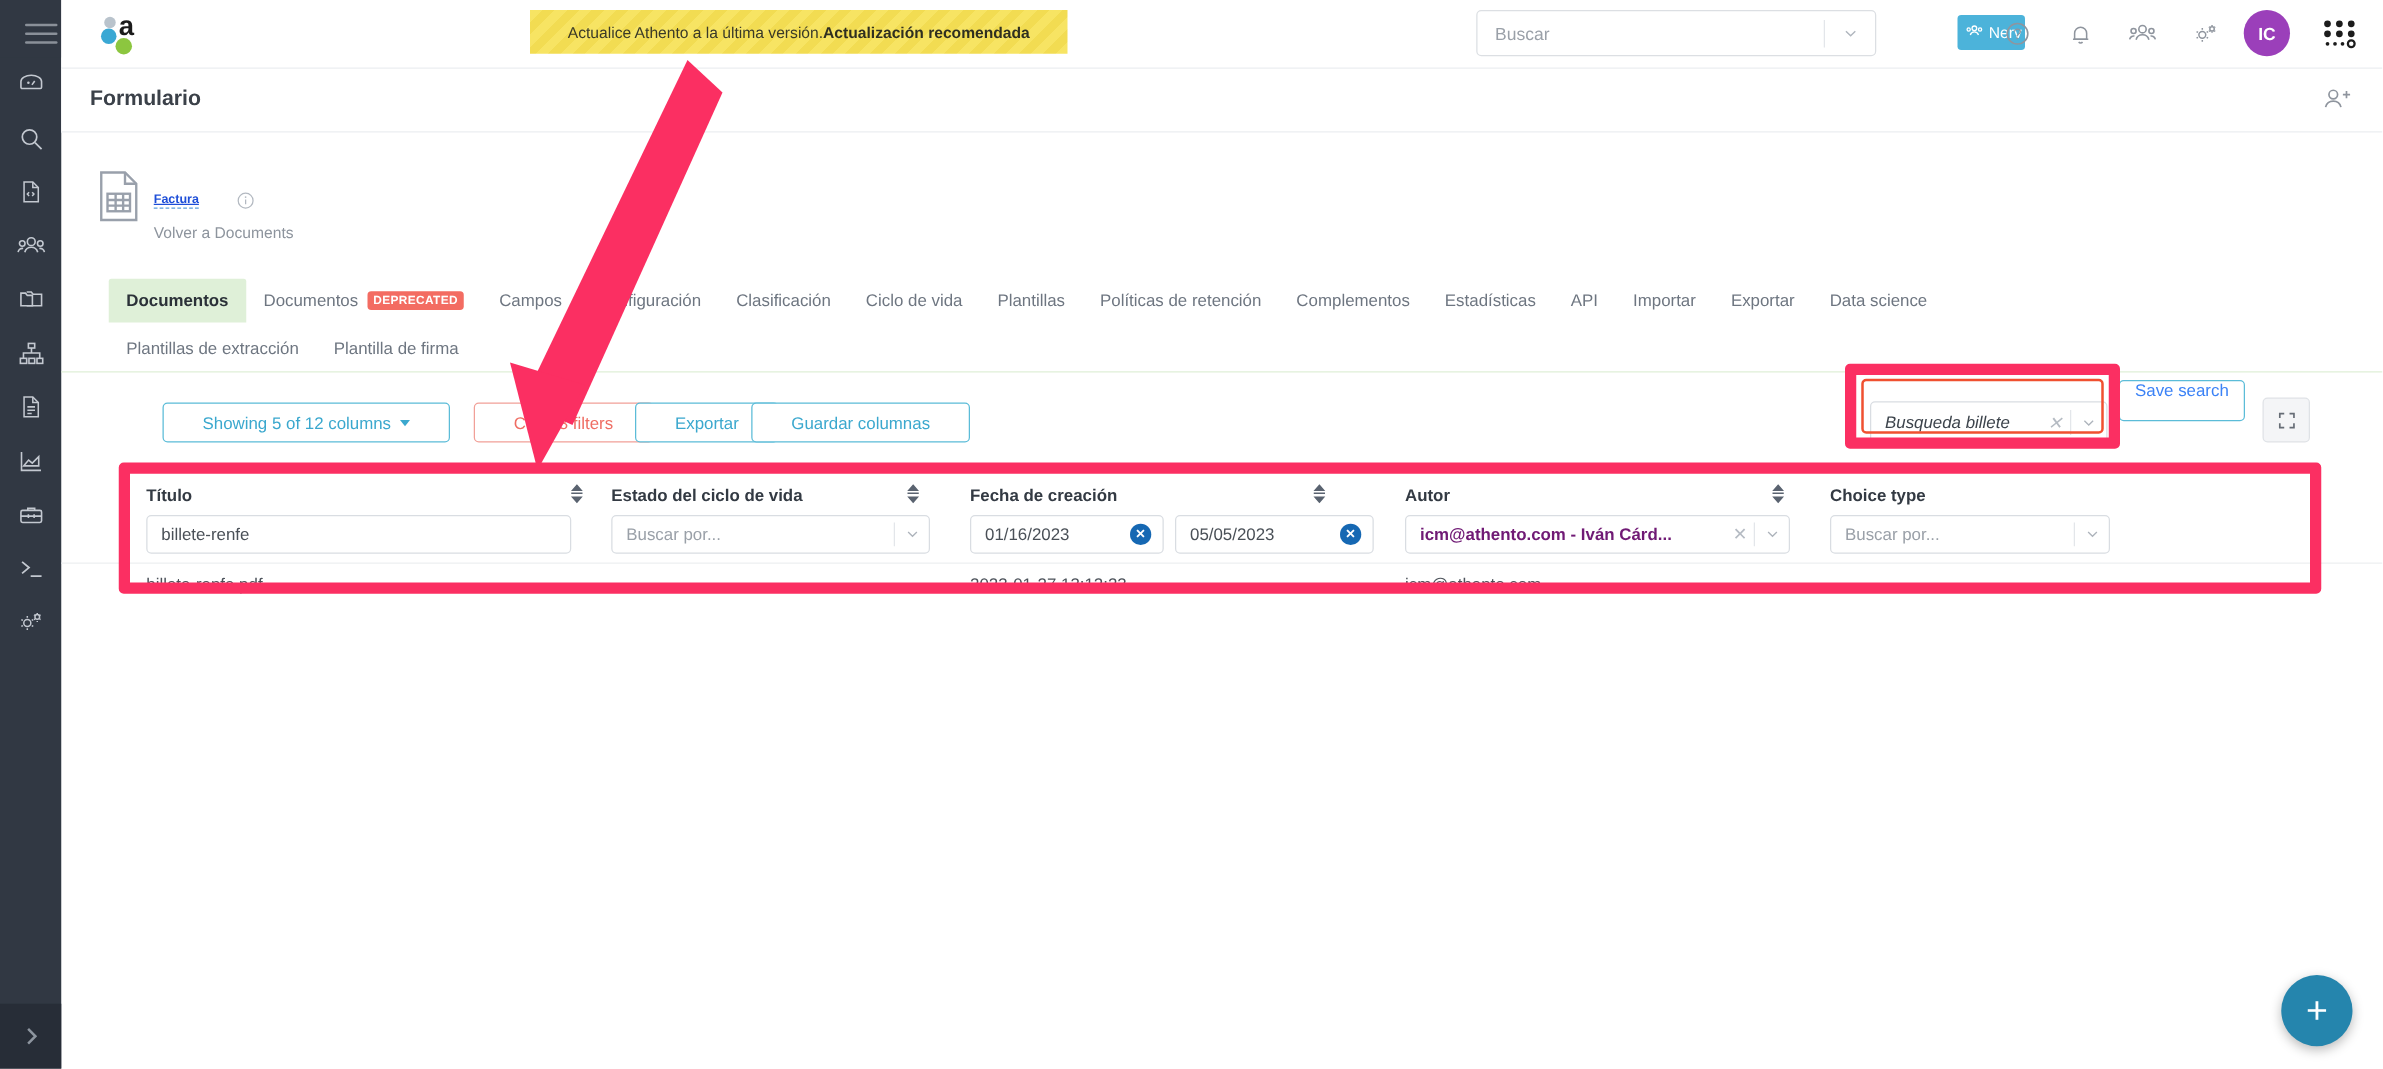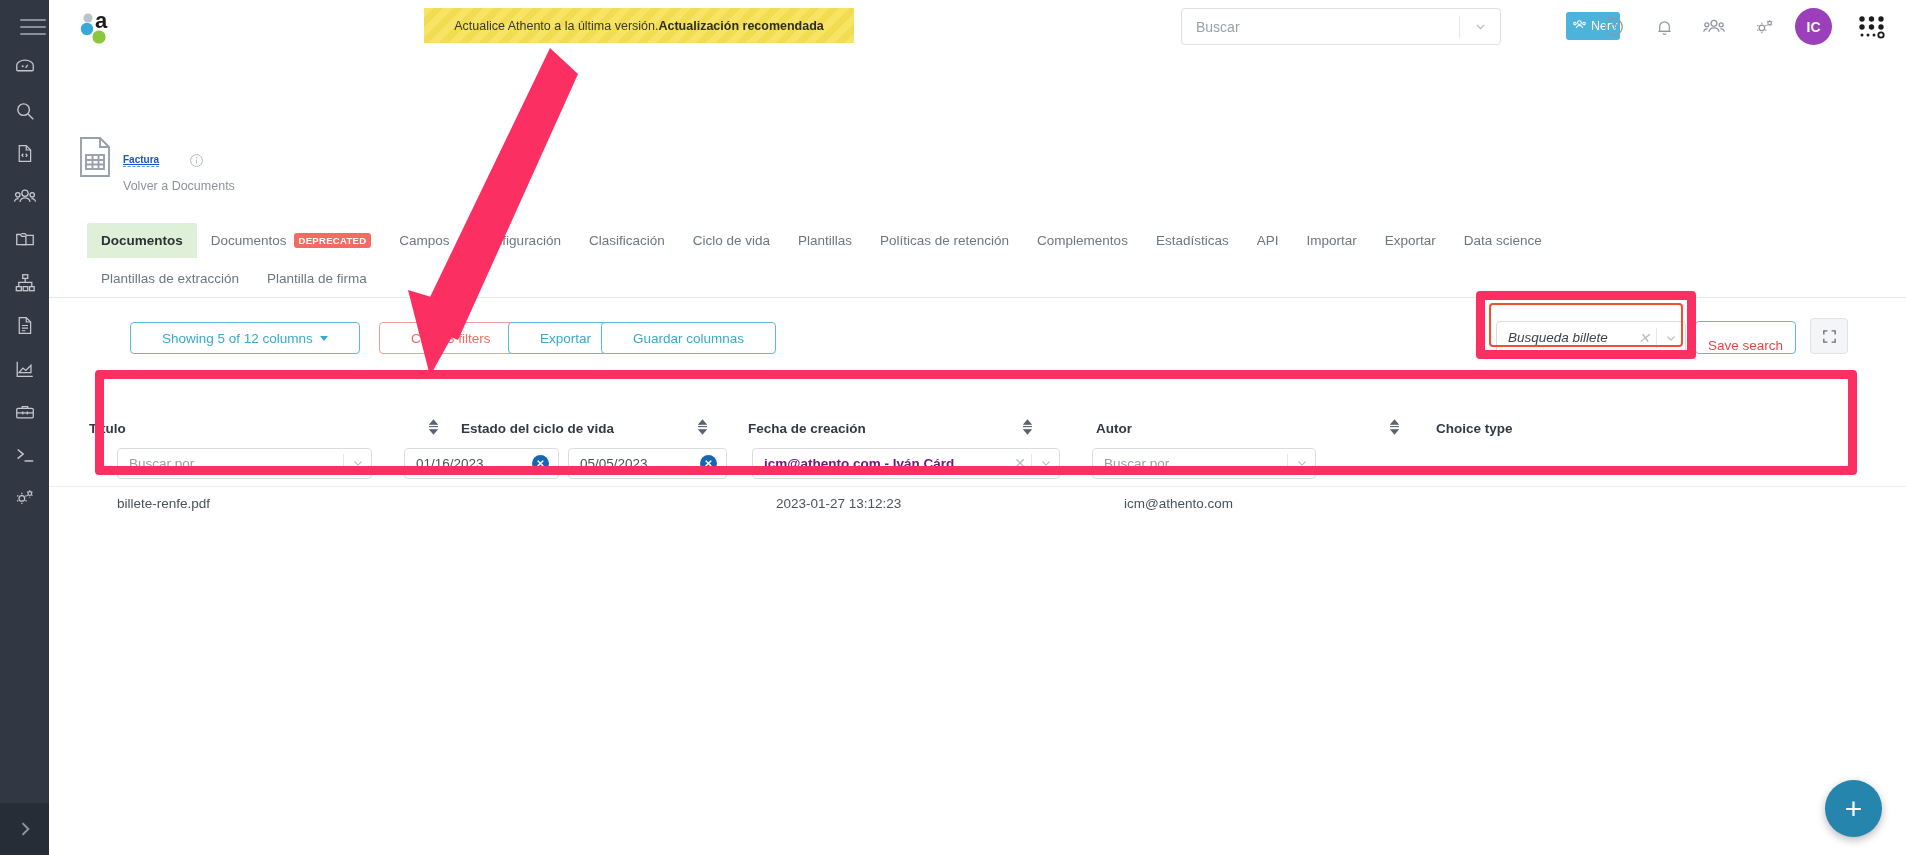--- a/index.html
+++ b/index.html
@@ -133,33 +133,33 @@
     position:absolute; left:1496px; top:321px; width:190px; height:33px;
     border:1px solid #d9dde2; border-radius:4px; background:#fff;
     display:flex; align-items:center; font-size:13.5px; color:#3d444c;font-style:italic;
   }
   .saved-sel .lbl { flex:1; padding-left:11px; }
   .saved-sel .x { width:24px; text-align:center; color:#b5bbc3; font-size:14px; cursor:pointer; }
   .saved-sel .sep { width:1px; height:20px; background:#e3e6ea; }
   .saved-sel .cv { width:28px; display:flex; align-items:center; justify-content:center; color:#aeb4bc; }
 
   .save-search {
-    position:absolute; left:1695px; top:321px; height:33px; padding:0 12px;
-    border:1px solid #5bbcd8; border-radius:4px; background:#fff; color:#ef4444;
-    font-size:13.5px; display:flex; align-items:flex-end; cursor:pointer;
+    position:absolute; left:1695px; top:304px; height:33px; padding:0 12px;
+    border:1px solid #5bbcd8; border-radius:4px; background:#fff; color:#3b82f6;
+    font-size:13.5px; display:flex; align-items:flex-start; cursor:pointer;
   }
   .fs-btn {
     position:absolute; left:1810px; top:318px; width:38px; height:36px;
     border:1px solid #dfe2e6; border-radius:4px; background:#f4f5f7;
     display:flex; align-items:center; justify-content:center; color:#666d76; cursor:pointer;
   }
 
   
   .table { position:absolute; left:49px; top:370px; width:1857px; }
-  .thead { display:flex; padding-left:40px; height:34px; align-items:center;margin-top:36px; }
+  .thead { display:flex; padding-left:68px; height:34px; align-items:flex-end; }
   .th { position:relative; font-size:13.5px; font-weight:bold; color:#333a43; padding-top:10px; }
   .sort-ico { position:absolute; top:8px; color:#5a6370; cursor:pointer; }
   .frow { display:flex; padding-left:68px; height:46px; align-items:center; }
   .finput {
     height:31px; border:1px solid #d9dde2; border-radius:4px; background:#fff;
     display:flex; align-items:center; font-size:13.5px; color:#4a5057;
   }
   .finput .txt { flex:1; padding-left:11px; white-space:nowrap; overflow:hidden; }
   .finput .ph { flex:1; padding-left:11px; color:#9aa0a8; white-space:nowrap; }
   .finput .sep { width:1px; height:19px; background:#e3e6ea; }
@@ -371,20 +371,30 @@
       <circle cx="7" cy="15" r="2.7" fill="#1c1c1c"></circle>
       <circle cx="16.5" cy="15" r="2.7" fill="#1c1c1c"></circle>
       <circle cx="26" cy="15" r="2.7" fill="#1c1c1c"></circle>
       <circle cx="7" cy="23" r="1.5" fill="#1c1c1c"></circle>
       <circle cx="13" cy="23" r="1.5" fill="#1c1c1c"></circle>
       <circle cx="19" cy="23" r="1.5" fill="#1c1c1c"></circle>
       <circle cx="26" cy="23" r="2.7" fill="none" stroke="#1c1c1c" stroke-width="1.8"></circle>
     </svg>
   </div>
 
+  <div class="pagehead">
+    <div class="title">Formulario</div>
+    <div class="people">
+      <svg width="25" height="24" viewBox="0 0 26 24" fill="none" stroke="currentColor" stroke-width="1.4">
+        <circle cx="10" cy="8.5" r="3.6"></circle>
+          <path d="M3.6 19a6.6 6.6 0 0 1 12.8 0"></path>
+        <path d="M18 8.6h6M21 5.6v6"></path>
+      </svg>
+    </div>
+  </div>
 
   <div class="dochead"></div>
   <div class="doc-ico">
     <svg width="34" height="42" viewBox="0 0 34 42" fill="none" stroke="currentColor" stroke-width="1.9">
       <path d="M3 2h19l9 9v29H3z"></path>
         <path d="M22 2v9h9"></path>
       <rect x="8" y="19" width="18" height="14"></rect>
       <path d="M8 24h18M8 28.5h18M14.5 19v14M20.5 19v14"></path>
     </svg>
   </div>
@@ -532,20 +542,25 @@
               <path d="M5.5 14.8L9 10.8H2z" fill="currentColor"></path>
           </svg>
         </span>
       </div>
       <div class="th" style="width:250px">
         <span>Choice type</span>
       </div>
     </div>
 
     <div class="frow">
+      <div style="width:372px">
+        <div class="finput" style="width:340px">
+          <div class="txt">billete-renfe</div>
+        </div>
+      </div>
       <div style="width:287px">
         <div class="finput" style="width:255px">
           <div class="ph">Buscar por...</div>
           <div class="sep"></div>
           <div class="cv">
             <svg width="14" height="14" viewBox="0 0 24 24" fill="none" stroke="currentColor" stroke-width="1.8">
                 <path d="M6 9.5l6 6 6-6"></path>
               </svg>
           </div>
         </div>

